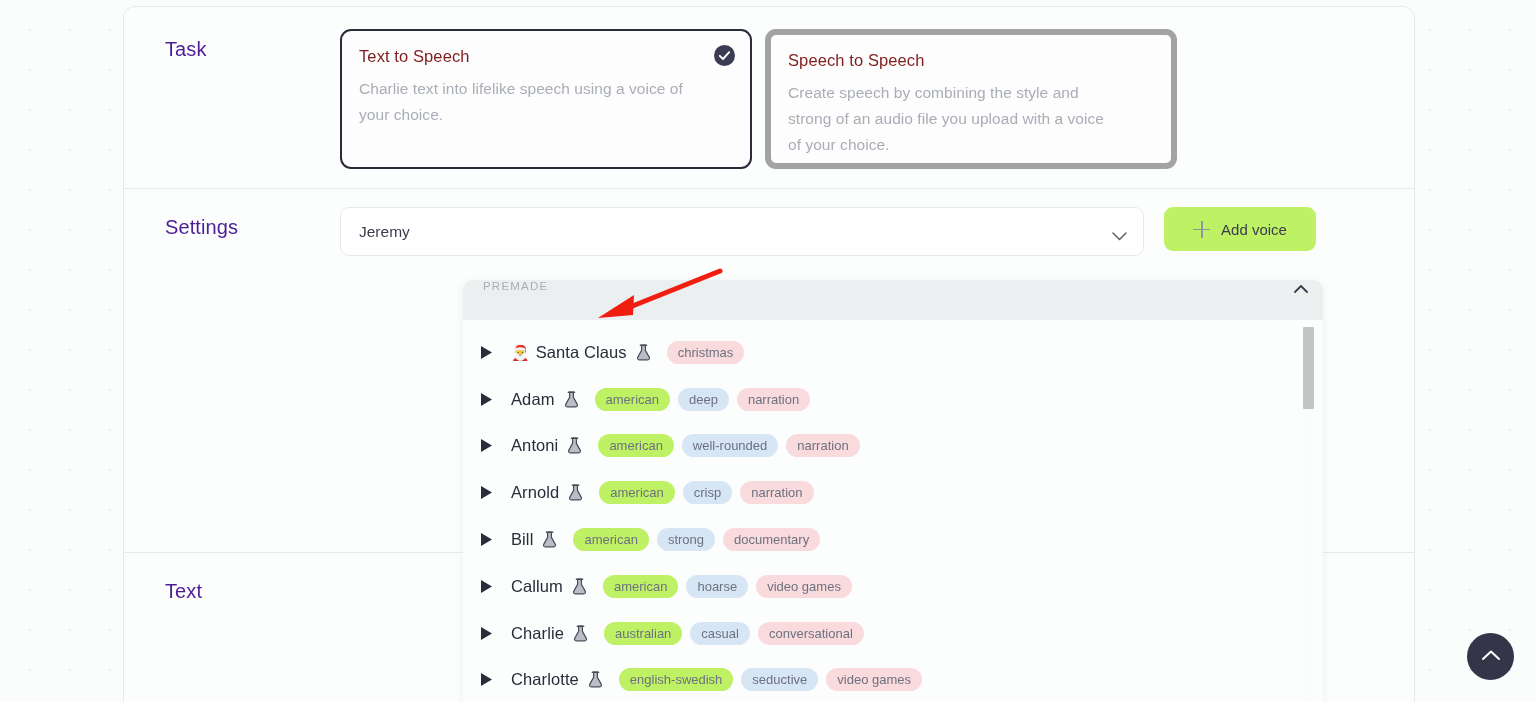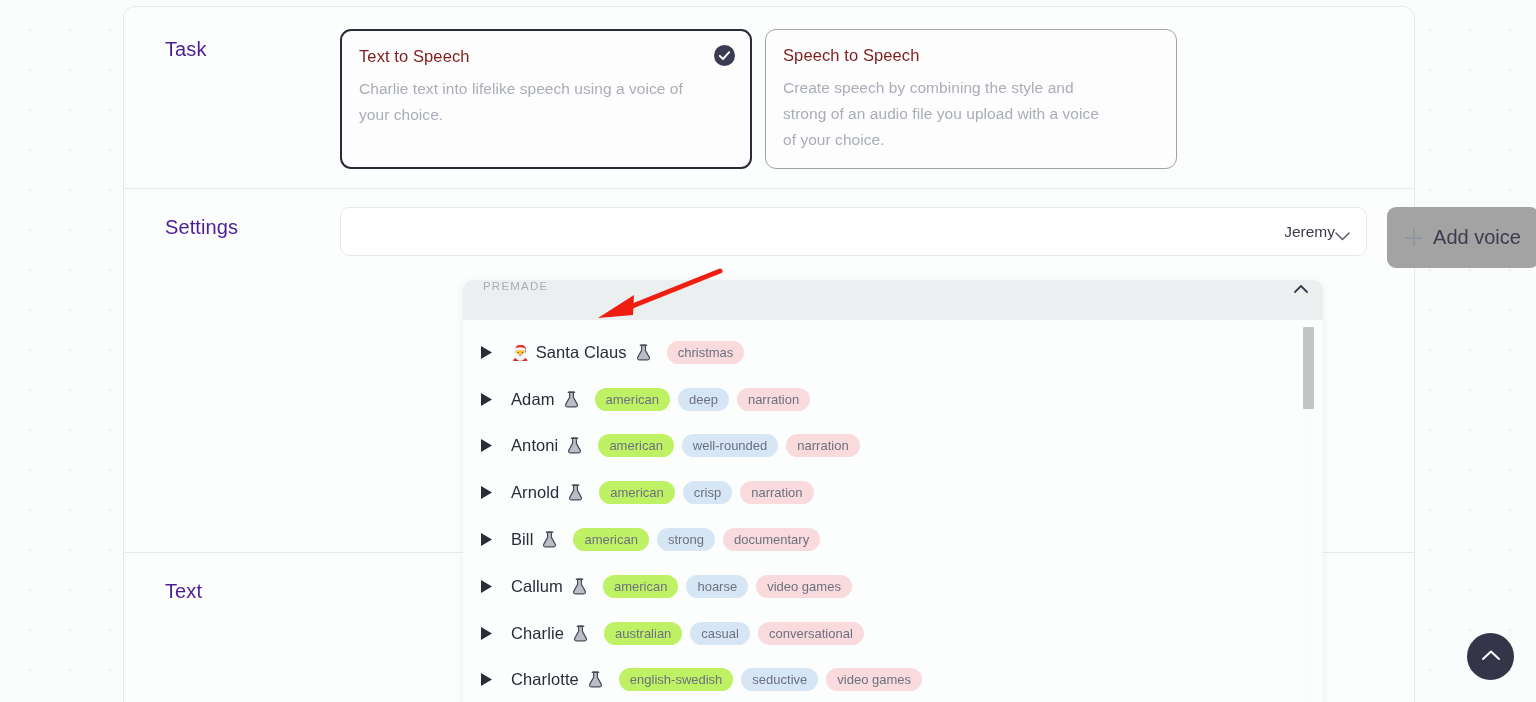--- a/index.html
+++ b/index.html
@@ -80,21 +80,21 @@
     background: #fdfdfd;
     padding: 16px 20px 0 17px;
     position: relative;
   }
 
   .task-card.selected {
     border: 2px solid #2b2c3a;
   }
 
   .task-card.unselected {
-    border: 1px solid #a3a3a3;
+    border: 6px solid #a3a3a3;
   }
 
   .task-card-title {
     font-size: 16.5px;
     color: #7f1d1d;
     margin-bottom: 10px;
     letter-spacing: .1px;
   }
 
   .task-card-desc {
@@ -115,54 +115,53 @@
 
   
   #settings-body {
     position: relative;
     display: flex;
     align-items: flex-start;
     gap: 20px;
   }
 
   #voice-select {
-    width: 1027px;
+    width: 804px;
     height: 49px;
     border: 1px solid #e7eaec;
     border-radius: 9px;
     background: #ffffff;
     display: flex;
     align-items: center;
     padding: 0 16px 0 18px;
     font-size: 15.5px;
     color: #3b3c4d;
     position: relative;
     z-index: 3;
-    text-align: right;
   }
 
   #voice-select-value { flex: 1; }
 
   .chev {
     width: 15px;
     height: 9px;
     display: inline-block;
   }
 
   #add-voice-button {
     width: 152px;
-    height: 61px;
-    background: #a3a3a3;
+    height: 44px;
+    background: #bef264;
     border: none;
     border-radius: 9px;
     display: flex;
     align-items: center;
     justify-content: center;
     gap: 11px;
-    font-size: 20px;
+    font-size: 15px;
     color: #3b3c4d;
     font-family: "Liberation Sans", sans-serif;
     cursor: pointer;
   }
 
   .plus-icon {
     position: relative;
     width: 17px;
     height: 17px;
     flex: 0 0 17px;

